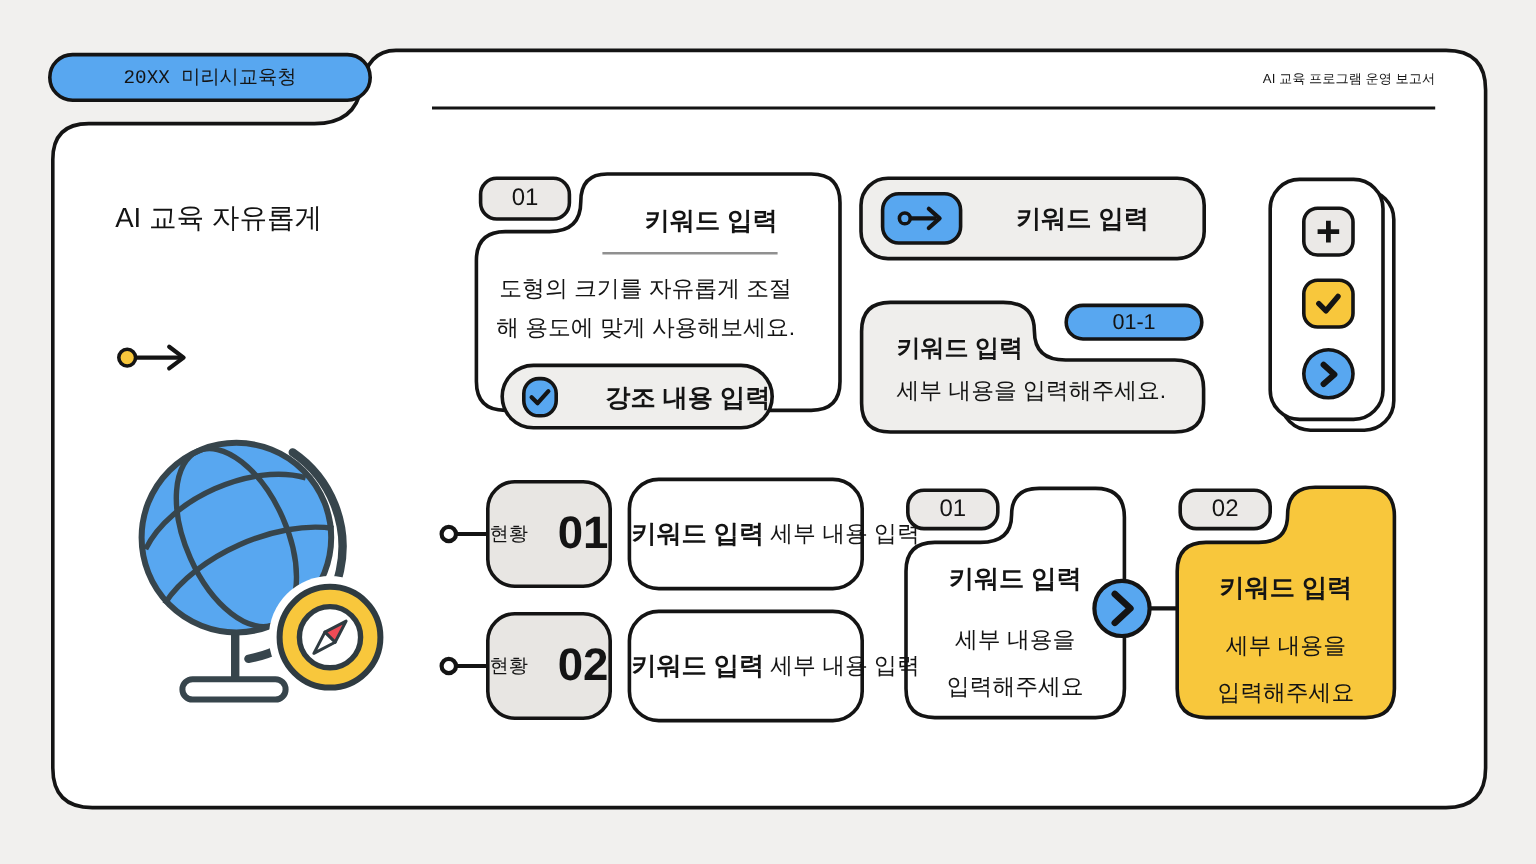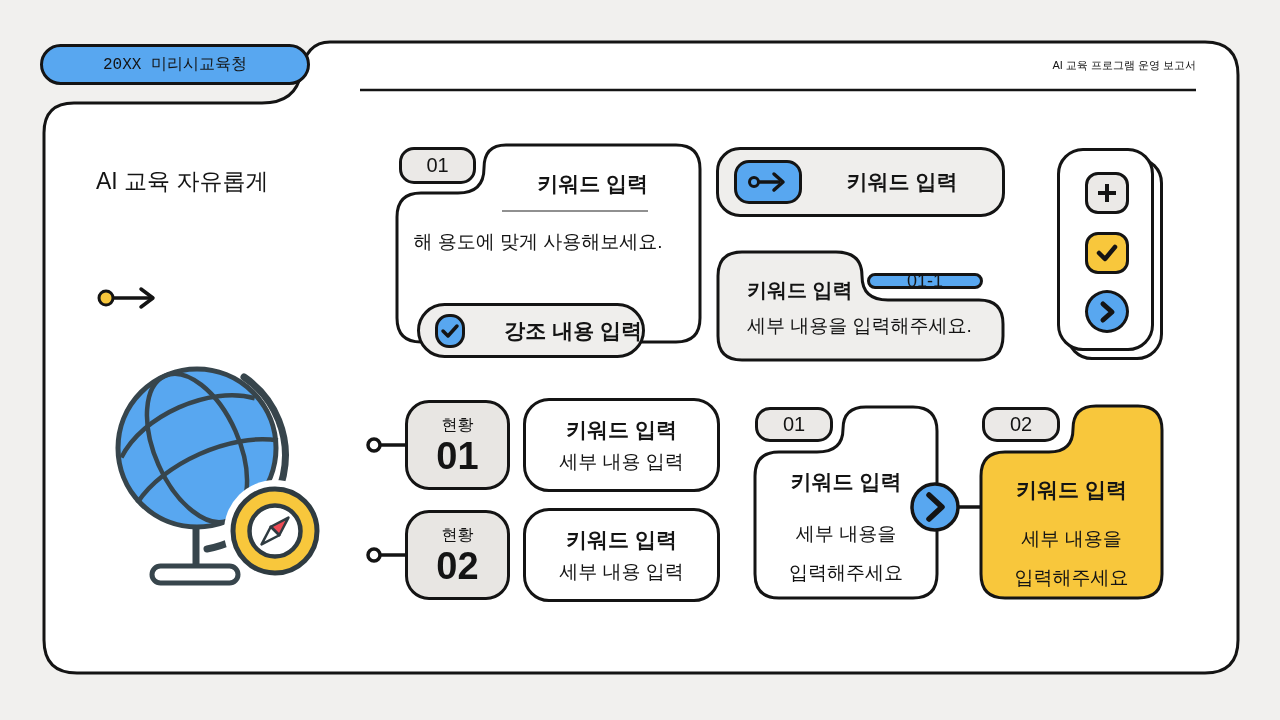--- a/index.html
+++ b/index.html
@@ -12,21 +12,21 @@
   body{
     width:1280px;height:720px;background:var(--background);
     font-family:"Liberation Sans","DejaVu Sans",sans-serif;color:#141414;
     overflow:hidden;
   }
   .stage{position:relative;width:1280px;height:720px;}
   .abs{position:absolute;}
   .bglayer{position:absolute;left:0;top:0;z-index:0;}
   .ui{z-index:2;}
   .flex-c{display:flex;align-items:center;justify-content:center;}
-  .col-c{display:flex;flex-direction:column;align-items:center;justify-content:center;}
+  .col-c{display:flex;flex-direction:row;align-items:center;justify-content:space-between;}
   .nowrap{white-space:nowrap;}
 
   .chip{border:3px solid var(--outline);box-sizing:border-box;}
   .pill-blue{background:var(--blue);border-radius:22px;}
   .badge{background:var(--badge-fill);border-radius:15px;font-size:20px;}
   .status-badge{background:var(--status-badge-fill);border-radius:24px;}
   .white-card{background:var(--panel);border-radius:26px;}
   .gray-card{background:var(--gray-fill);}
 
   .t-bold{font-weight:700;}
@@ -107,20 +107,21 @@
 
   <div class="abs ui t-right nowrap" style="right:84px;top:58px;font-size:11px;">AI 교육 프로그램 운영 보고서</div>
 
   <div class="abs ui nowrap" style="left:96px;top:166px;font-size:23px;font-weight:500;">AI 교육 자유롭게</div>
 
   <div class="abs ui chip badge flex-c" style="left:399px;top:147px;width:77px;height:37px;">
     <span>01</span>
   </div>
   <div class="abs ui t-right t-bold nowrap" style="left:400px;top:170px;width:248px;font-size:21px;">키워드 입력</div>
   <div class="abs ui t-center" style="left:412px;top:226px;width:252px;font-size:19px;line-height:32px;">
+    <div class="nowrap">도형의 크기를 자유롭게 조절</div>
     <div class="nowrap">해 용도에 맞게 사용해보세요.</div>
   </div>
 
   <div class="abs ui chip gray-card" style="left:417px;top:303px;width:228px;height:55px;border-radius:28px;display:flex;align-items:center;gap:15px;padding-left:15px;">
     <span class="chip flex-c" style="width:44px;height:34px;border-radius:14px;background:var(--blue);">
       <svg width="20" height="16" viewBox="0 0 20 16">
           <path d="M3,8 L8,13 L17,3" fill="none" stroke="var(--outline)" stroke-width="3.5" stroke-linecap="round" stroke-linejoin="round"></path>
         </svg>
     </span>
     <span class="t-bold nowrap" style="font-size:21px;margin-left:24px;">강조 내용 입력</span>
@@ -130,21 +131,21 @@
     <span class="chip flex-c" style="margin-left:15px;width:68px;height:44px;border-radius:15px;background:var(--blue);">
       <svg width="42" height="24" viewBox="0 0 42 24">
         <circle cx="7" cy="12" r="4.5" fill="none" stroke="var(--outline)" stroke-width="3"></circle>
         <line x1="12" y1="12" x2="33" y2="12" stroke="var(--outline)" stroke-width="3.5"></line>
         <polyline points="27,4 36,12 27,20" fill="none" stroke="var(--outline)" stroke-width="3.5" stroke-linecap="round" stroke-linejoin="round"></polyline>
       </svg>
     </span>
     <span class="t-bold t-center nowrap" style="flex:1;font-size:21px;">키워드 입력</span>
   </div>
 
-  <div class="abs ui chip pill-blue flex-c" style="left:867px;top:253px;width:116px;height:16px;border-radius:16px;margin-top:20px;">
+  <div class="abs ui chip pill-blue flex-c" style="left:887px;top:253px;width:116px;height:31px;border-radius:16px;">
     <span style="font-size:18px;">01-1</span>
   </div>
   <div class="abs ui t-bold nowrap" style="left:747px;top:277px;font-size:20px;">키워드 입력</div>
   <div class="abs ui nowrap" style="left:747px;top:313px;font-size:19px;">세부 내용을 입력해주세요.</div>
 
   <div class="abs ui chip white-card" style="left:1066px;top:157px;width:97px;height:203px;"></div>
   <div class="abs ui chip white-card" style="left:1057px;top:148px;width:97px;height:203px;">
     <span class="chip flex-c abs" style="left:25px;top:21px;width:44px;height:42px;border-radius:13px;background:var(--badge-fill);">
       <svg width="24" height="24" viewBox="0 0 24 24">
           <line x1="12" y1="3" x2="12" y2="21" stroke="var(--outline)" stroke-width="4"></line>

